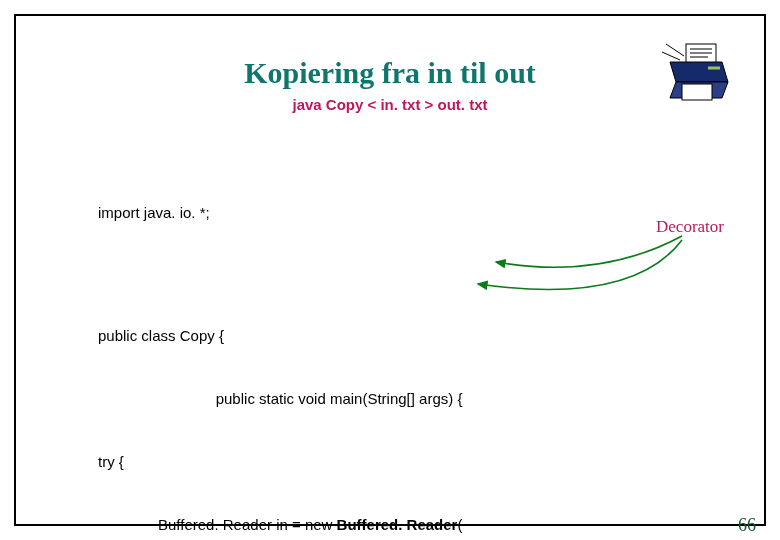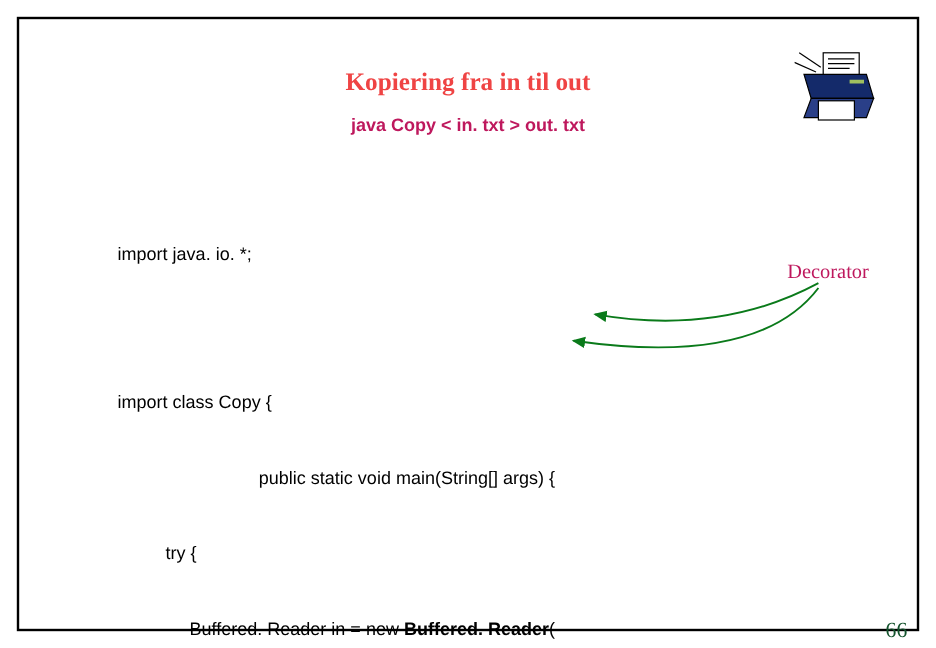--- a/index.html
+++ b/index.html
@@ -14,23 +14,23 @@
     position: absolute;
     left: 14px; top: 14px;
     width: 752px; height: 512px;
     border: 2px solid #000;
   }
   .title {
     position: absolute;
     left: 0; right: 0;
     top: 56px;
     text-align: center;
-    font-size: 21px;
+    font-size: 30px;
     font-weight: bold;
-    color: #ef4444;
+    color: #0f766e;
   }
   .subtitle {
     position: absolute;
     left: 0; right: 0;
     top: 96px;
     text-align: center;
     font-size: 15px;
     font-weight: bold;
     color: #be185d;
     font-family: Arial, sans-serif;
@@ -40,21 +40,21 @@
     left: 98px;
     top: 160px;
     font-family: Arial, Helvetica, sans-serif;
     font-size: 15px;
     line-height: 21px;
     color: #000;
     white-space: pre;
   }
   .code .l1 { margin-left: 0; }
   .code .l2 { margin-left: 20px; text-align: right; }
-  .code .l3 { margin-left: 40px; }
+  .code .l3 { }
   .code .l4 { margin-left: 60px; }
   .bold { font-weight: bold; text-align: center; }
   .gap { height: 18px; }
   .decorator {
     position: absolute;
     right: 56px;
     top: 217px;
     font-family: "Times New Roman", serif;
     font-size: 17px;
     color: #be185d;
@@ -96,21 +96,21 @@
     <path d="M14 42 L66 42 L60 58 L8 58 Z" fill="#2a3f88" stroke="#000" stroke-width="1"></path>
     <rect x="20" y="44" width="30" height="16" fill="#fff" stroke="#000" stroke-width="1"></rect>
     <line x1="46" y1="28" x2="58" y2="28" stroke="#9fbf5f" stroke-width="3"></line>
     <line x1="0" y1="12" x2="18" y2="20" stroke="#000" stroke-width="1"></line>
     <line x1="4" y1="4" x2="22" y2="16" stroke="#000" stroke-width="1"></line>
   </svg>
 
   <div class="code">
     <div class="l1">import java. io. *;</div>
     <div class="gap"></div>
-    <div class="l1">import class Copy {</div>
+    <div class="l1">public class Copy {</div>
     <div class="l2">public static void main(String[] args) {</div>
     <div class="l3">try {</div>
     <div class="l4"><span>Buffered. Reader in = new </span><span class="bold">Buffered. Reader</span><span>(</span></div>
     
     
     
     
     
     
     

